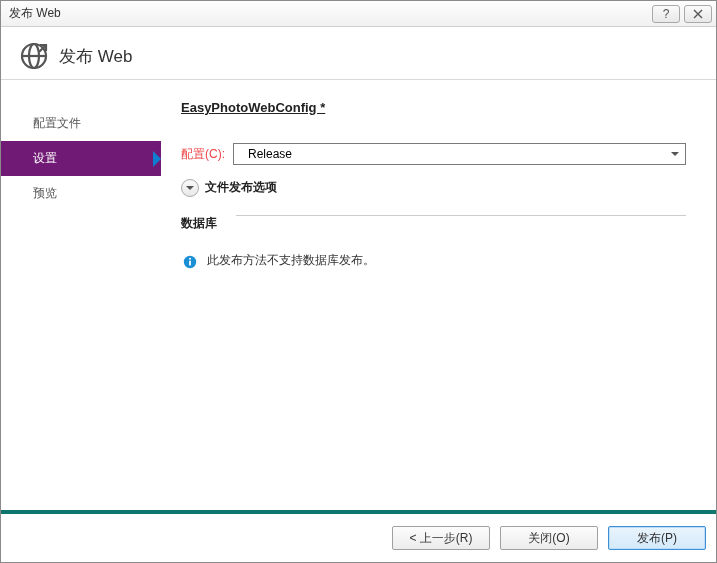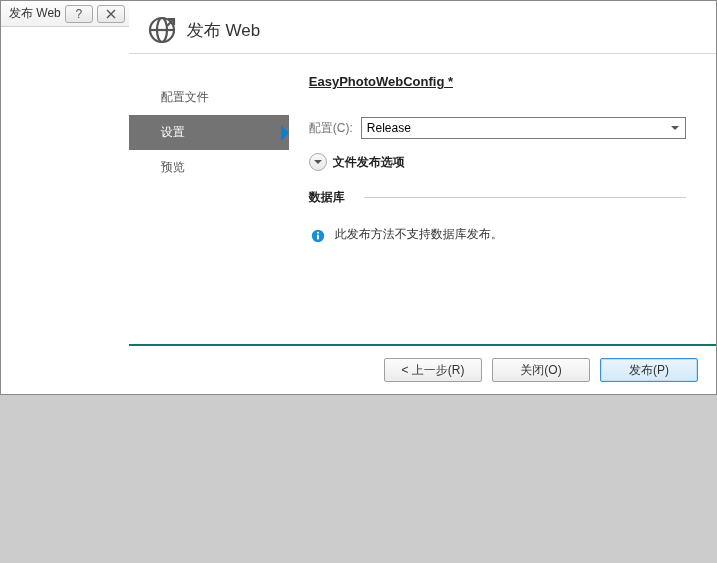--- a/index.html
+++ b/index.html
@@ -1,46 +1,46 @@
 <!DOCTYPE html>
 <html><head>
 <meta charset="utf-8">
 <style>
 * { box-sizing: border-box; margin: 0; padding: 0; }
 body { font-family: "Microsoft YaHei", "Segoe UI", sans-serif; font-size: 12px; background: #ccc; width: 717px; height: 563px; overflow: hidden; }
-.window { width: 717px; height: 395px; background: #fff; border: 1px solid #8a8a8a; display: flex; flex-direction: row; }
+.window { width: 717px; height: 563px; background: #fff; border: 1px solid #8a8a8a; display: flex; flex-direction: column; }
 .titlebar { height: 26px; background: linear-gradient(#fdfdfd, #f1f1f1); display: flex; align-items: center; padding: 0 4px 0 8px; border-bottom: 1px solid #d0d0d0; }
 .titlebar .title { flex: 1; font-size: 12px; color: #333; }
 .titlebar .winbtn { width: 28px; height: 18px; border: 1px solid #a9a9a9; border-radius: 3px; margin-left: 4px; background: linear-gradient(#fafafa,#e8e8e8); display: flex; align-items: center; justify-content: center; color: #525252; font-size: 12px; cursor: pointer; }
 .content { flex: 1; display: flex; flex-direction: column; padding: 0; background: #fff; }
 .header { display: flex; align-items: center; padding: 14px 18px 8px 18px; border-bottom: 1px solid #d9d9d9; gap: 10px; }
 .header .icon { width: 30px; height: 30px; }
 .header .text { font-size: 17px; color: #333; }
 .body { flex: 1; display: flex; padding-top: 20px; }
 .sidebar { width: 160px; padding-top: 6px; }
 .nav-item { position: relative; padding: 9px 0 9px 32px; color: #555; cursor: pointer; font-size: 12px; }
-.nav-item.active { background: #737373; color: #fff; }
+.nav-item.active { background: #701a75; color: #fff; }
 .nav-item.active::after { content: ""; position: absolute; right: -8px; top: 50%; margin-top: -8px; border: 8px solid transparent; border-left-color: #0e7fd0; }
 .main { flex: 1; padding: 0 30px 0 20px; }
 .profile-title { font-weight: bold; font-size: 13px; margin-bottom: 28px; color: #222; text-decoration: underline; }
 .row { display: flex; align-items: center; margin-bottom: 14px; gap: 8px; }
-.row label { font-size: 12px; color: #737373; white-space: nowrap; }
-.select { flex: 1; height: 22px; border: 1px solid #7a7a7a; background: #fff; display: flex; align-items: center; padding: 0 5px; position: relative; cursor: pointer; }
+.row label { font-size: 12px; color: #ef4444; white-space: nowrap; }
+.select { flex: 1; height: 22px; border: 1px solid #7a7a7a; background: #fff; display: flex; align-items: center; padding: 0 14px; position: relative; cursor: pointer; }
 .select .arrow { position: absolute; right: 6px; top: 50%; margin-top: -2px; border: 4px solid transparent; border-top-color: #555; }
-.expander { display: flex; align-items: center; gap: 6px; margin-bottom: 18px; cursor: pointer; }
+.expander { display: flex; gap: 6px; margin-bottom: 18px; cursor: pointer; }
 .expander .chev { width: 18px; height: 18px; border: 1px solid #aaa; border-radius: 50%; display: flex; align-items: center; justify-content: center; background: linear-gradient(#fafafa,#e8e8e8); }
 .expander .chev::after { content: ""; border: 4px solid transparent; border-top-color: #555; margin-top: 3px; }
 .expander .lbl { font-weight: bold; font-size: 12px; color: #222; }
-.section-title { display: flex; align-items: center; gap: 19px; margin: 10px 0 20px 0; }
+.section-title { display: flex; gap: 19px; margin: 10px 0 20px 0; }
 .section-title .lbl { font-weight: bold; font-size: 12px; color: #222; white-space: nowrap; }
 .section-title .line { flex: 1; height: 1px; background: #ccc; }
 .info-row { display: flex; align-items: flex-end; gap: 10px; padding-left: 2px; }
 .info-icon { width: 14px; height: 14px; }
 .info-row .msg { font-size: 12px; color: #333; }
-.footer { border-top: 2px solid #0f766e; padding: 12px 18px; display: flex; justify-content: flex-end; gap: 10px; }
+.footer { border-top: 4px solid #0f766e; padding: 12px 10px; display: flex; justify-content: flex-end; gap: 10px; }
 .btn { min-width: 98px; height: 24px; border: 1px solid #a0a0a0; background: linear-gradient(#fcfcfc,#ececec); border-radius: 2px; font-size: 12px; color: #333; cursor: pointer; display: flex; align-items: center; justify-content: center; padding: 0 10px; }
 .btn.primary { border: 1px solid #3d8fd6; background: linear-gradient(#eaf4fc,#d3e9fb); box-shadow: inset 0 0 0 1px #bddcf5; }
 </style>
 </head>
 <body>
 
 <div class="window">
   <div class="titlebar">
     <span class="title">发布 Web</span>
     <div class="winbtn">?</div>

